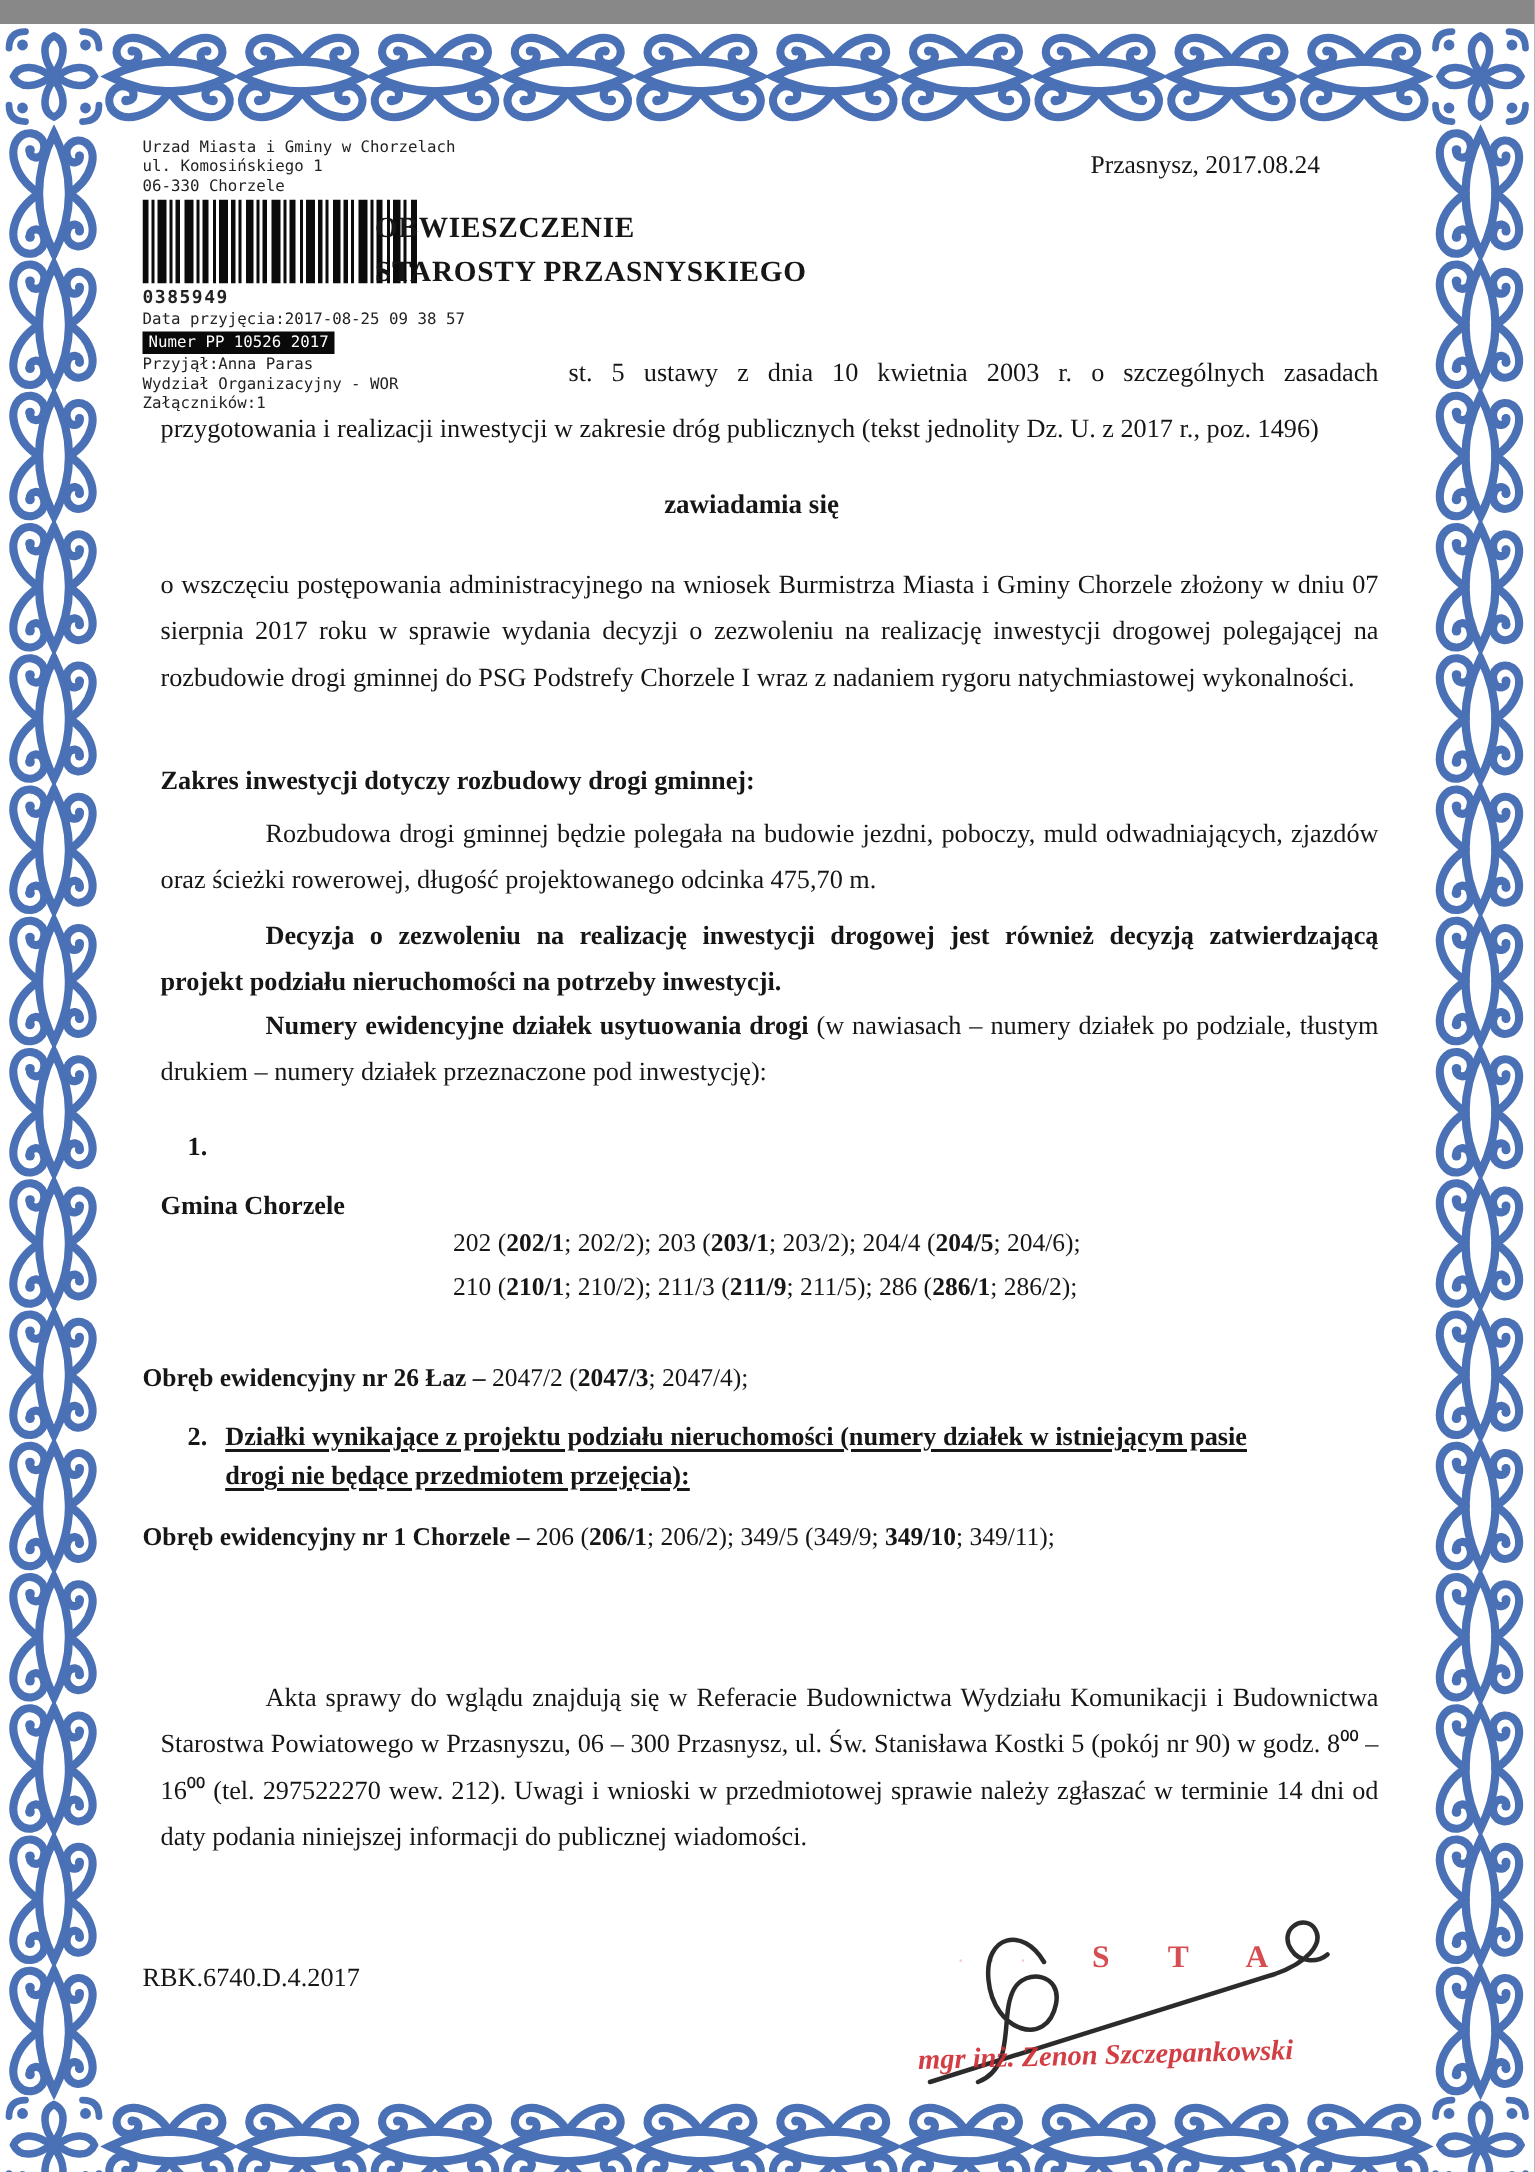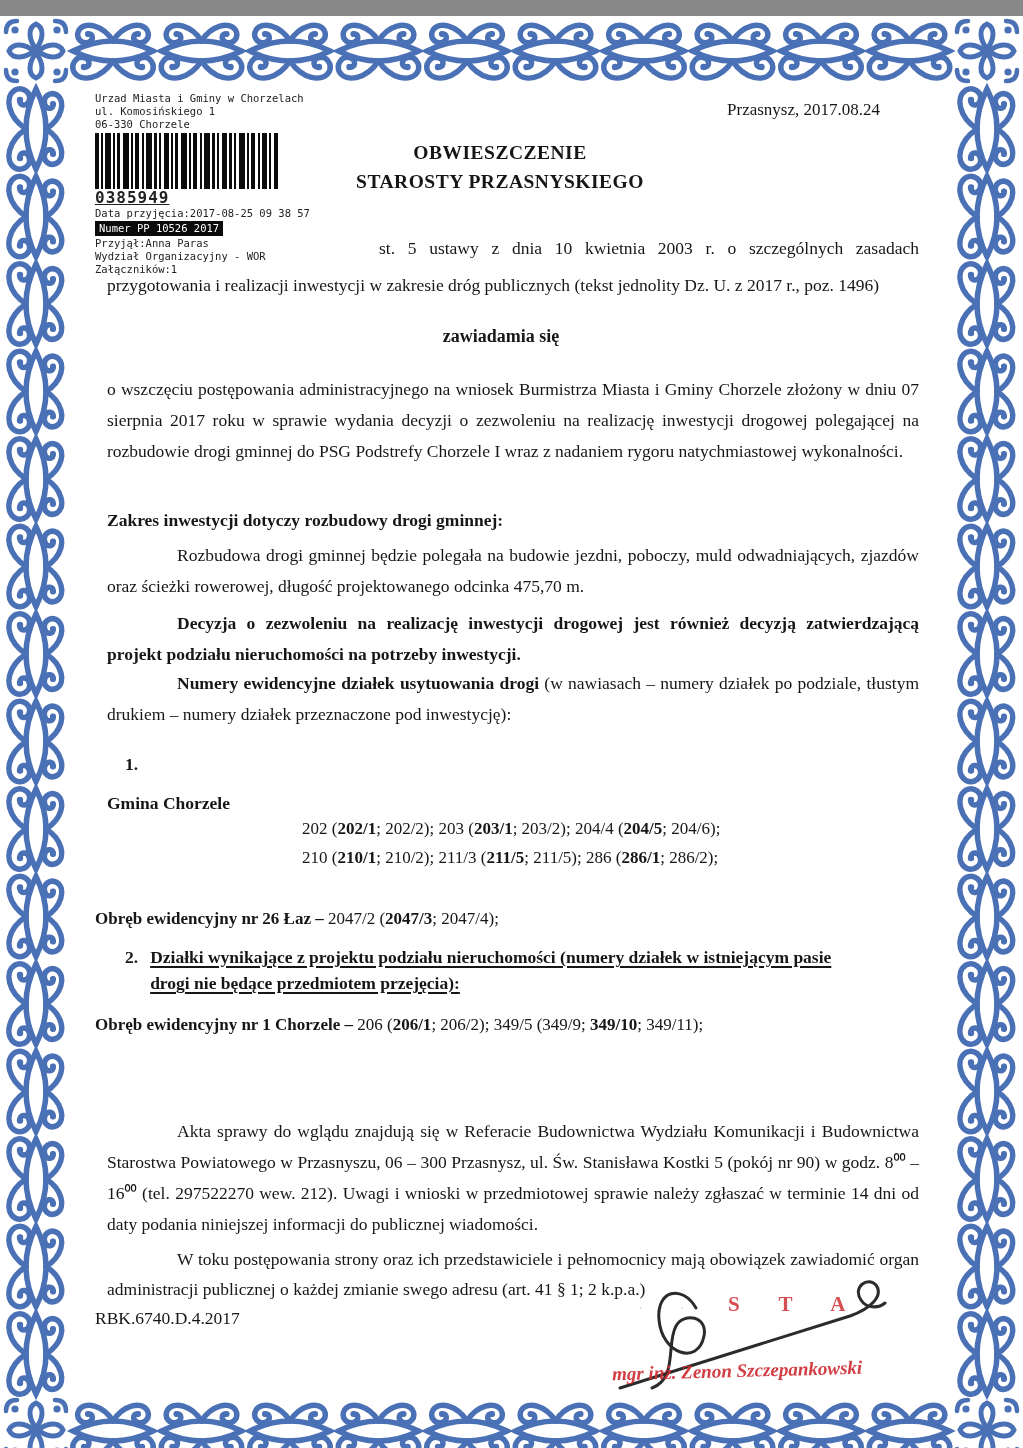--- a/index.html
+++ b/index.html
@@ -10,26 +10,26 @@
     --accent:#4a70b5; --red:#cf2e35;
   }
   #border-svg{position:absolute;left:0;top:0;color:var(--accent);pointer-events:none;}
   .abs{position:absolute;}
   .para{left:107px;width:812px;text-align:justify;font-size:17.5px;line-height:31px;}
   .indent{text-indent:70px;}
   .bold{font-weight:bold;}
   
   .stamp{left:95px;top:76px;width:285px;font-family:"DejaVu Sans Mono",monospace;
          font-size:10.5px;line-height:13px;color:#222;}
-  .stamp .num{font-size:16px;font-weight:bold;letter-spacing:1px;line-height:18px;text-decoration:underline;}
+  .stamp .num{font-size:12px;font-weight:bold;letter-spacing:1px;line-height:18px;}
   .stamp .inv{background:#0a0a0a;color:#fff;display:inline-block;padding:1px 4px;margin:1px 0;}
   .barcode{display:block;margin:2px 0 0 0;}
   
   .place-date{left:600px;top:84px;width:280px;text-align:right;font-size:17px;}
-  .doc-title{left:250px;top:122px;width:500px;text-align:center;font-weight:bold;
+  .doc-title{left:250px;top:122px;width:500px;text-align:left;font-weight:bold;
              font-size:19.5px;line-height:29px;letter-spacing:.5px;}
   .intro{top:214px;line-height:37px;text-indent:272px;}
   .notice{left:95px;top:310px;width:812px;text-align:center;font-weight:bold;font-size:18px;}
   .uline{text-decoration:underline;text-decoration-thickness:1.5px;text-underline-offset:3px;}
   .listitem{left:125px;width:780px;display:flex;gap:12px;font-weight:bold;font-size:17.5px;}
   .obreb{left:95px;width:820px;font-size:17px;line-height:29px;white-space:nowrap;}
   .obreb .cont{padding-left:207px;}
   
   .sig-stamp{left:728px;top:1276px;font-size:21px;font-weight:bold;color:var(--red);
              letter-spacing:17px;opacity:.85;}
@@ -203,34 +203,33 @@
   <div class="abs para indent" style="top:652px;"><span style="font-weight: bold;">Numery ewidencyjne działek usytuowania drogi </span><span>(w nawiasach – numery działek po podziale, tłustym drukiem – numery działek przeznaczone pod inwestycję):</span></div>
 
   <div class="abs listitem" style="top:738px;">
     <span>1.</span>
   </div>
 
   <div class="abs para bold" style="top:772px;">Gmina Chorzele</div>
 
   <div class="abs obreb" style="top:798px;">
     <div class="cont"><span>202 (</span><span style="font-weight: bold;">202/1</span><span>; 202/2); 203 (</span><span style="font-weight: bold;">203/1</span><span>; 203/2); 204/4 (</span><span style="font-weight: bold;">204/5</span><span>; 204/6);</span></div>
-    <div class="cont"><span>210 (</span><span style="font-weight: bold;">210/1</span><span>; 210/2); 211/3 (</span><span style="font-weight: bold;">211/5</span><span>; 211/5); 286 (</span><span style="font-weight: bold;">286/1</span><span>; 286/2);</span></div>
+    <div class="cont"><span>210 (</span><span style="font-weight: bold;">210/1</span><span>; 210/2); 211/3 (</span><span style="font-weight: bold;">211/9</span><span>; 211/5); 286 (</span><span style="font-weight: bold;">286/1</span><span>; 286/2);</span></div>
   </div>
 
   <div class="abs obreb" style="top:888px;"><span style="font-weight: bold;">Obręb ewidencyjny nr 26 Łaz – </span><span> 2047/2 (</span><span style="font-weight: bold;">2047/3</span><span>; 2047/4);</span></div>
 
   <div class="abs listitem" style="top:928px;line-height:26px;">
     <span>2.</span>
     <span class="uline" style="width:716px;display:inline-block;">Działki wynikające z projektu podziału nieruchomości (numery działek w istniejącym pasie drogi nie będące przedmiotem przejęcia):</span>
   </div>
 
   <div class="abs obreb" style="top:994px;"><span style="font-weight: bold;">Obręb ewidencyjny nr 1 Chorzele – </span><span>206 (</span><span style="font-weight: bold;">206/1</span><span>; 206/2); 349/5 (349/9; </span><span style="font-weight: bold;">349/10</span><span>; 349/11);</span></div>
 
   <div class="abs para indent" style="top:1100px;">Akta sprawy do wglądu znajdują się w Referacie Budownictwa Wydziału Komunikacji i Budownictwa Starostwa Powiatowego w Przasnyszu, 06 – 300 Przasnysz, ul. Św. Stanisława Kostki 5 (pokój nr 90) w godz. 8⁰⁰ – 16⁰⁰ (tel. 297522270 wew. 212). Uwagi i wnioski w przedmiotowej sprawie należy zgłaszać w terminie 14 dni od daty podania niniejszej informacji do publicznej wiadomości.</div>
-  <div class="abs para indent" style="top:1228px;line-height:30px;">W toku postępowania strony oraz ich przedstawiciele i pełnomocnicy mają obowiązek zawiadomić organ administracji publicznej o każdej zmianie swego adresu (art. 41 § 1; 2 k.p.a.)</div>
 
   <div class="abs ref-num">RBK.6740.D.4.2017</div>
 
   <div class="abs sig-ghost">·   ·  ·</div>
   <div class="abs sig-stamp">S T A</div>
 
   <svg class="abs" style="left:600px;top:1252px;" width="340" height="145" viewBox="0 0 340 145" aria-hidden="true">
     <g fill="none" stroke="#1a1a1a" stroke-width="3" stroke-linecap="round" opacity="0.92">
       <path d="M96,40 C82,16 56,22 59,52 C62,86 98,98 104,68 C108,48 84,44 76,58 C66,76 78,110 52,120"></path>
       <path d="M20,120 L250,48 C270,41 284,28 276,17 C268,8 252,19 261,32 C266,40 278,41 285,35"></path>

